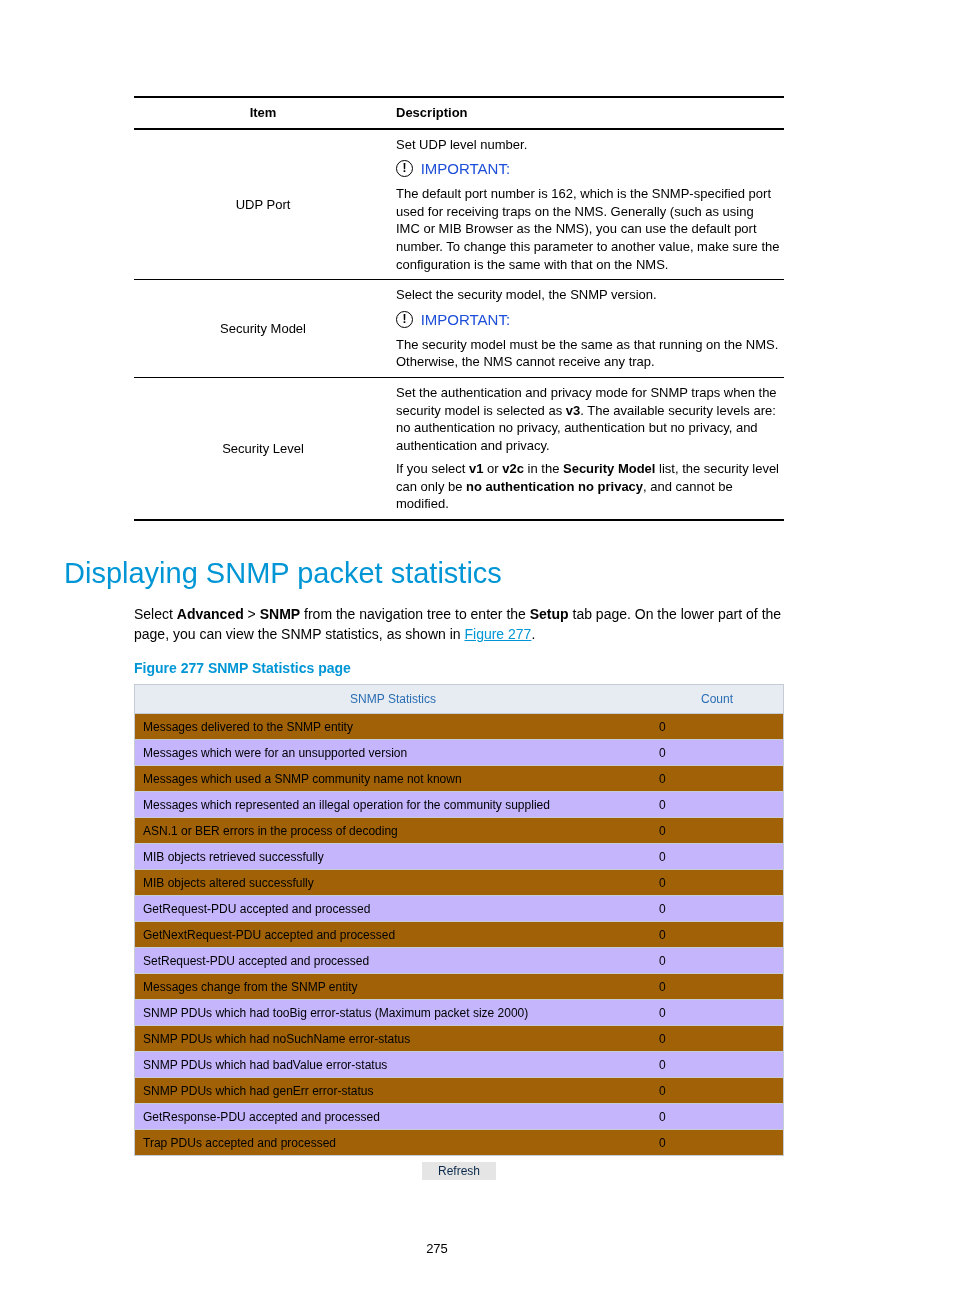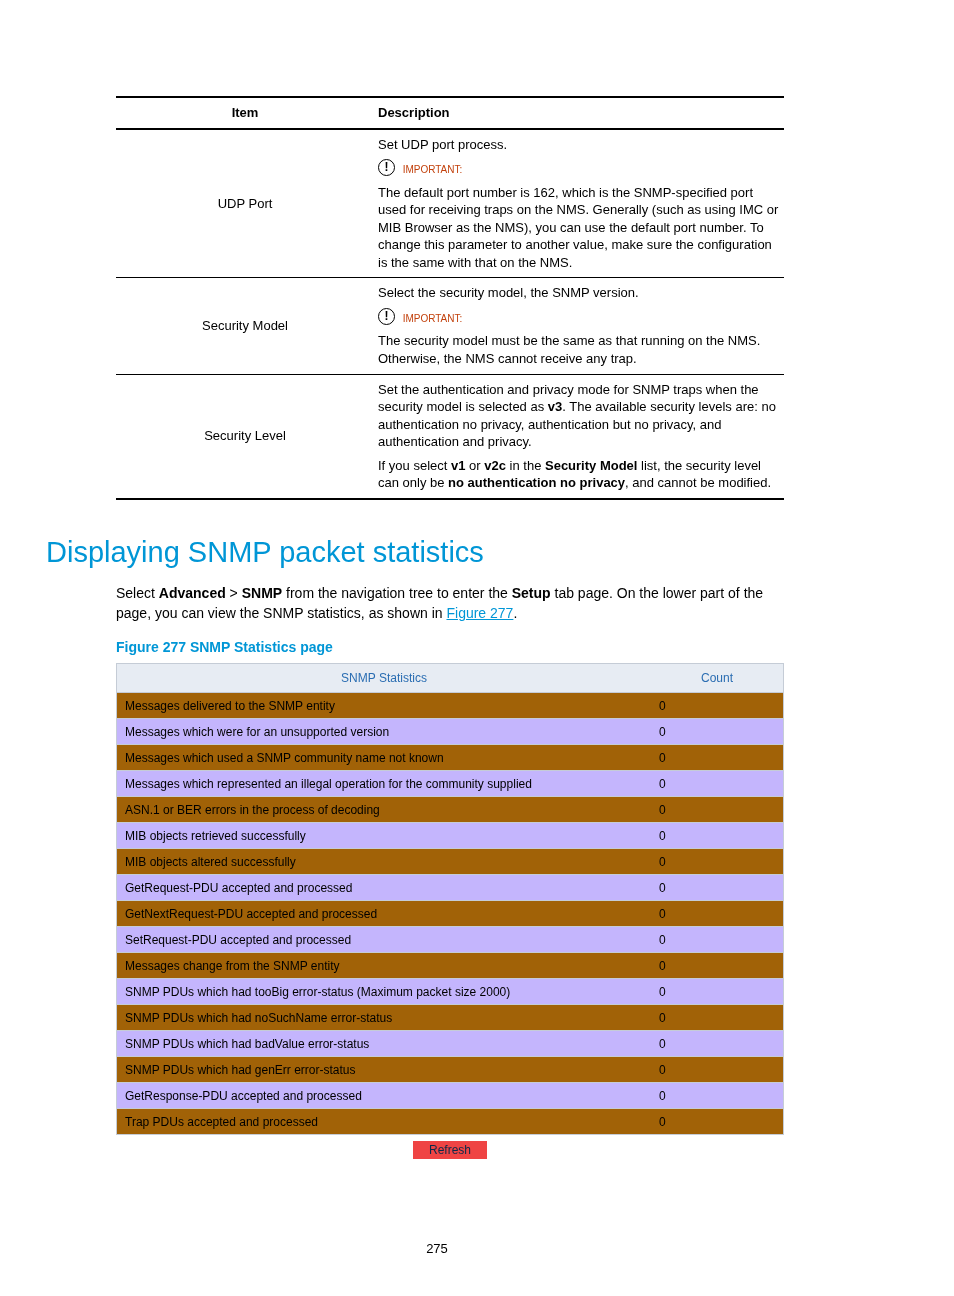--- a/index.html
+++ b/index.html
@@ -7,21 +7,21 @@
     padding: 0;
     font-family: Arial, Helvetica, sans-serif;
     font-size: 13px;
     color: #000;
     background: #fff;
   }
   .page {
     width: 874px;
     height: 1296px;
     position: relative;
-    padding: 96px 90px 0 46px;
+    padding: 96px 90px 0 64px;
     box-sizing: border-box;
   }
   .content { margin-left: 70px; }
   .t1 {
     width: 100%;
     border-collapse: collapse;
     border-top: 2px solid #000;
     border-bottom: 2px solid #000;
     font-size: 13px;
     line-height: 1.35;
@@ -51,21 +51,21 @@
     position: relative;
     font-weight: bold;
   }
   .imp-icon::after {
     content: "!";
     position: absolute;
     left: 0; right: 0; top: -1px;
     text-align: center;
     font-size: 12px;
   }
-  .imp-label { color: #c2410c; font-size: 10px; margin-top: 7px; }
+  .imp-label { color: #1d4ed8; font-size: 15px; margin-top: 7px; }
   h1.section {
     color: #0096d6;
     font-weight: 300;
     font-size: 29px;
     margin: 36px 0 10px 0;
     font-family: Arial, Helvetica, sans-serif;
   }
   .body-p {
     font-size: 14px;
     line-height: 1.45;
@@ -94,21 +94,21 @@
     height: 19px;
     color:#000;
   }
   .stats td.c1 { border-right:none; }
   .stats td.c2 { border-left:none; }
   .stats tr.odd td { background: #a16207; }
   .stats tr.even td { background: #c4b5fd; }
   .refresh-wrap { text-align:center; margin-top:6px;}
   .refresh {
     display:inline-block;
-    background: #ef4444;
+    background: #e5e5e5;
     color: #0b2a4a;
     font-family: Tahoma, Arial, sans-serif;
     font-size: 12px;
     padding: 2px 16px;
     border: 0;
     cursor: pointer;
   }
   .page-num {
     position: absolute;
     bottom: 40px; left: 0; right: 0;
@@ -125,21 +125,21 @@
       <thead>
         <tr>
           <th class="col-item">Item</th>
           <th>Description</th>
         </tr>
       </thead>
       <tbody>
         <tr>
           <td class="col-item">UDP Port</td>
           <td>
-            <p class="para">Set UDP port process.</p>
+            <p class="para">Set UDP level number.</p>
             <div class="imp-line">
               <span class="imp-icon"></span>
               <span class="imp-label">IMPORTANT:</span>
             </div>
             <p class="para" style="margin-bottom:0">The default port number is 162, which is the SNMP-specified port used for receiving traps on the NMS. Generally (such as using IMC or MIB Browser as the NMS), you can use the default port number. To change this parameter to another value, make sure the configuration is the same with that on the NMS.</p>
           </td>
         </tr>
         <tr>
           <td class="col-item">Security Model</td>
           <td>

